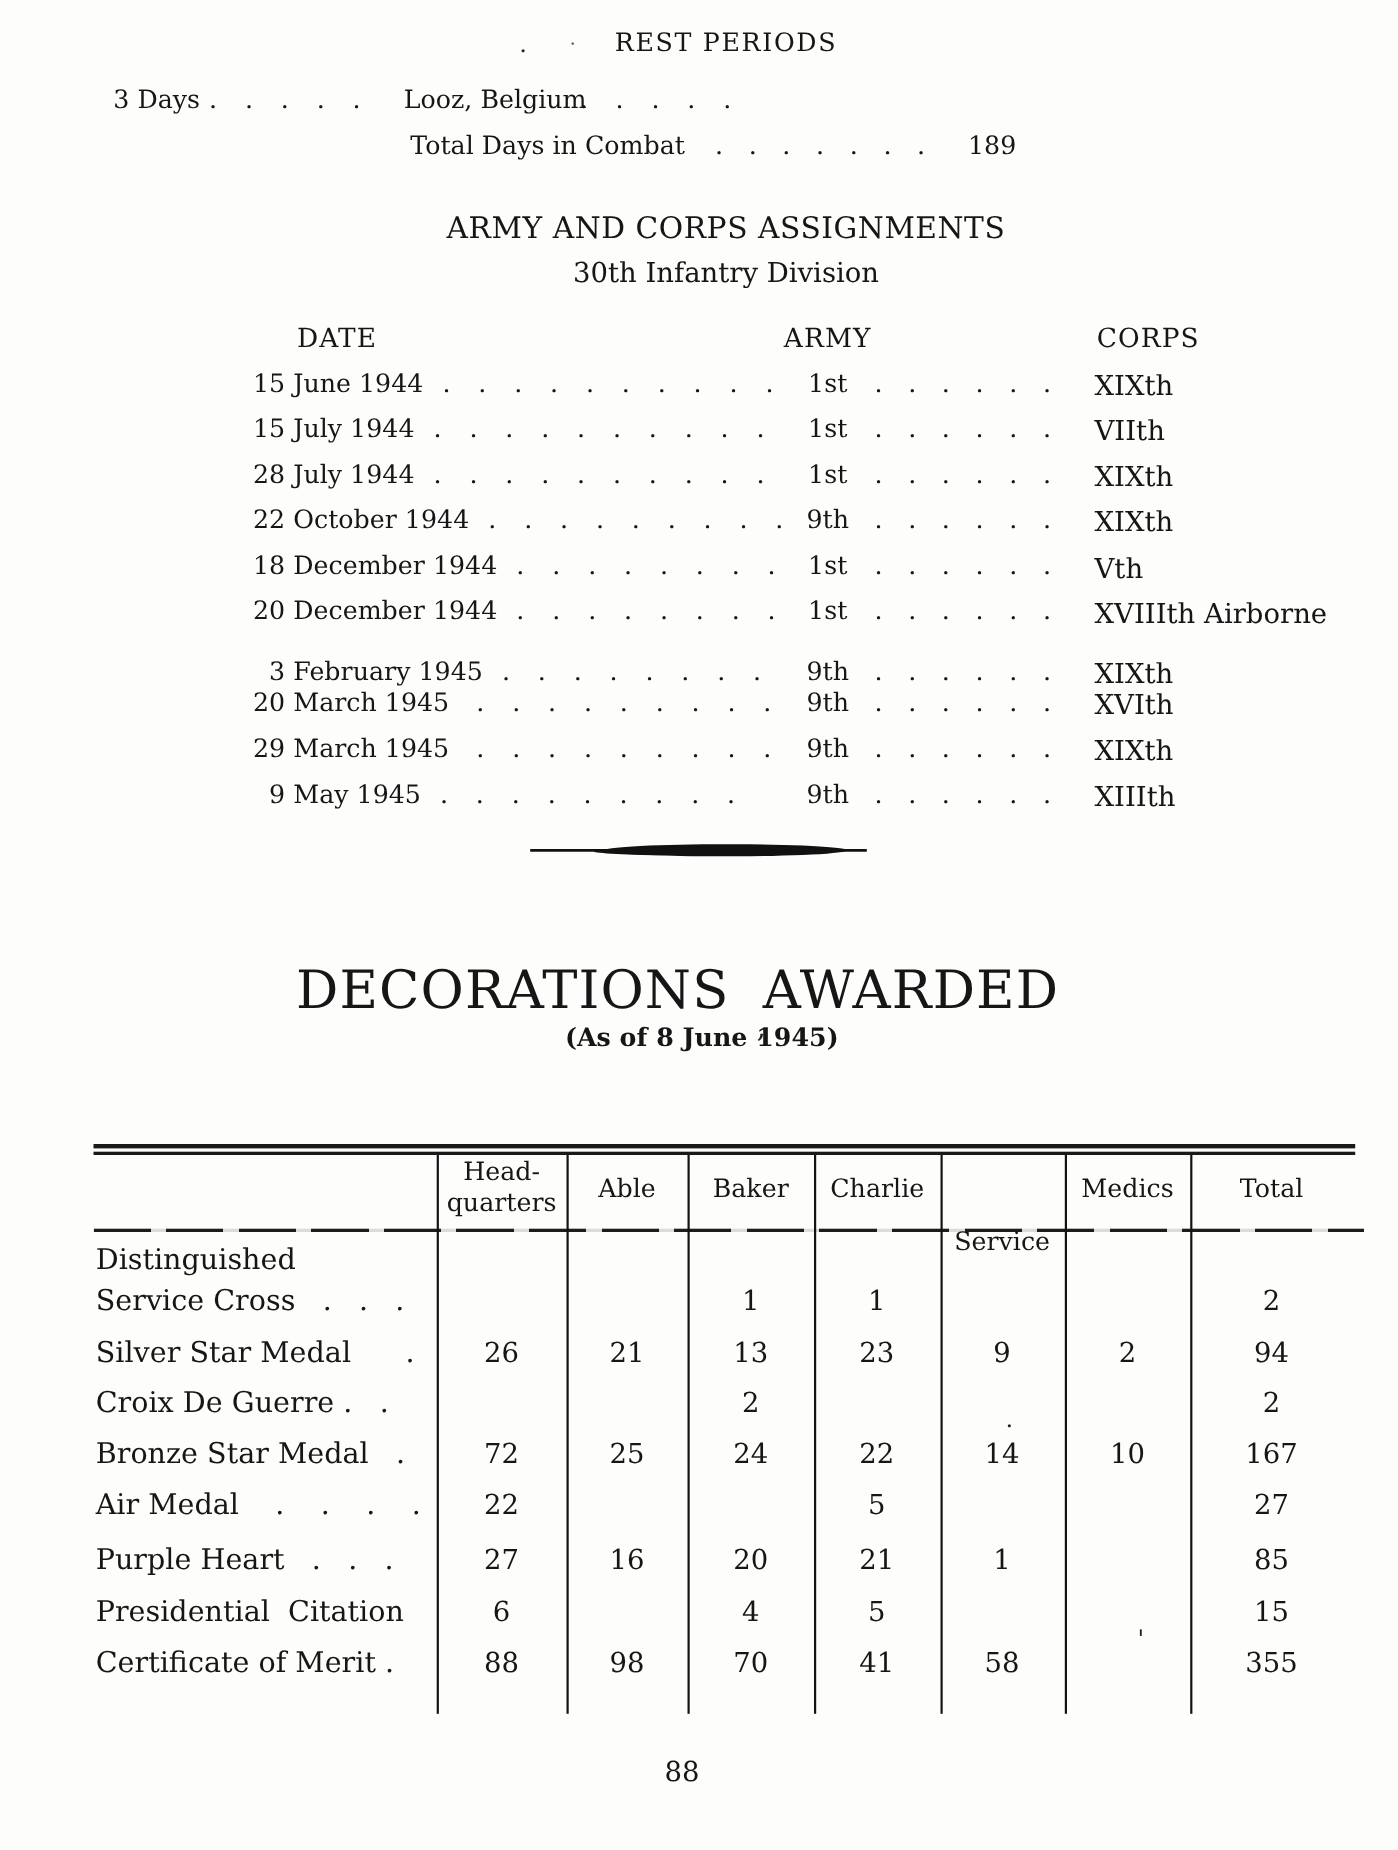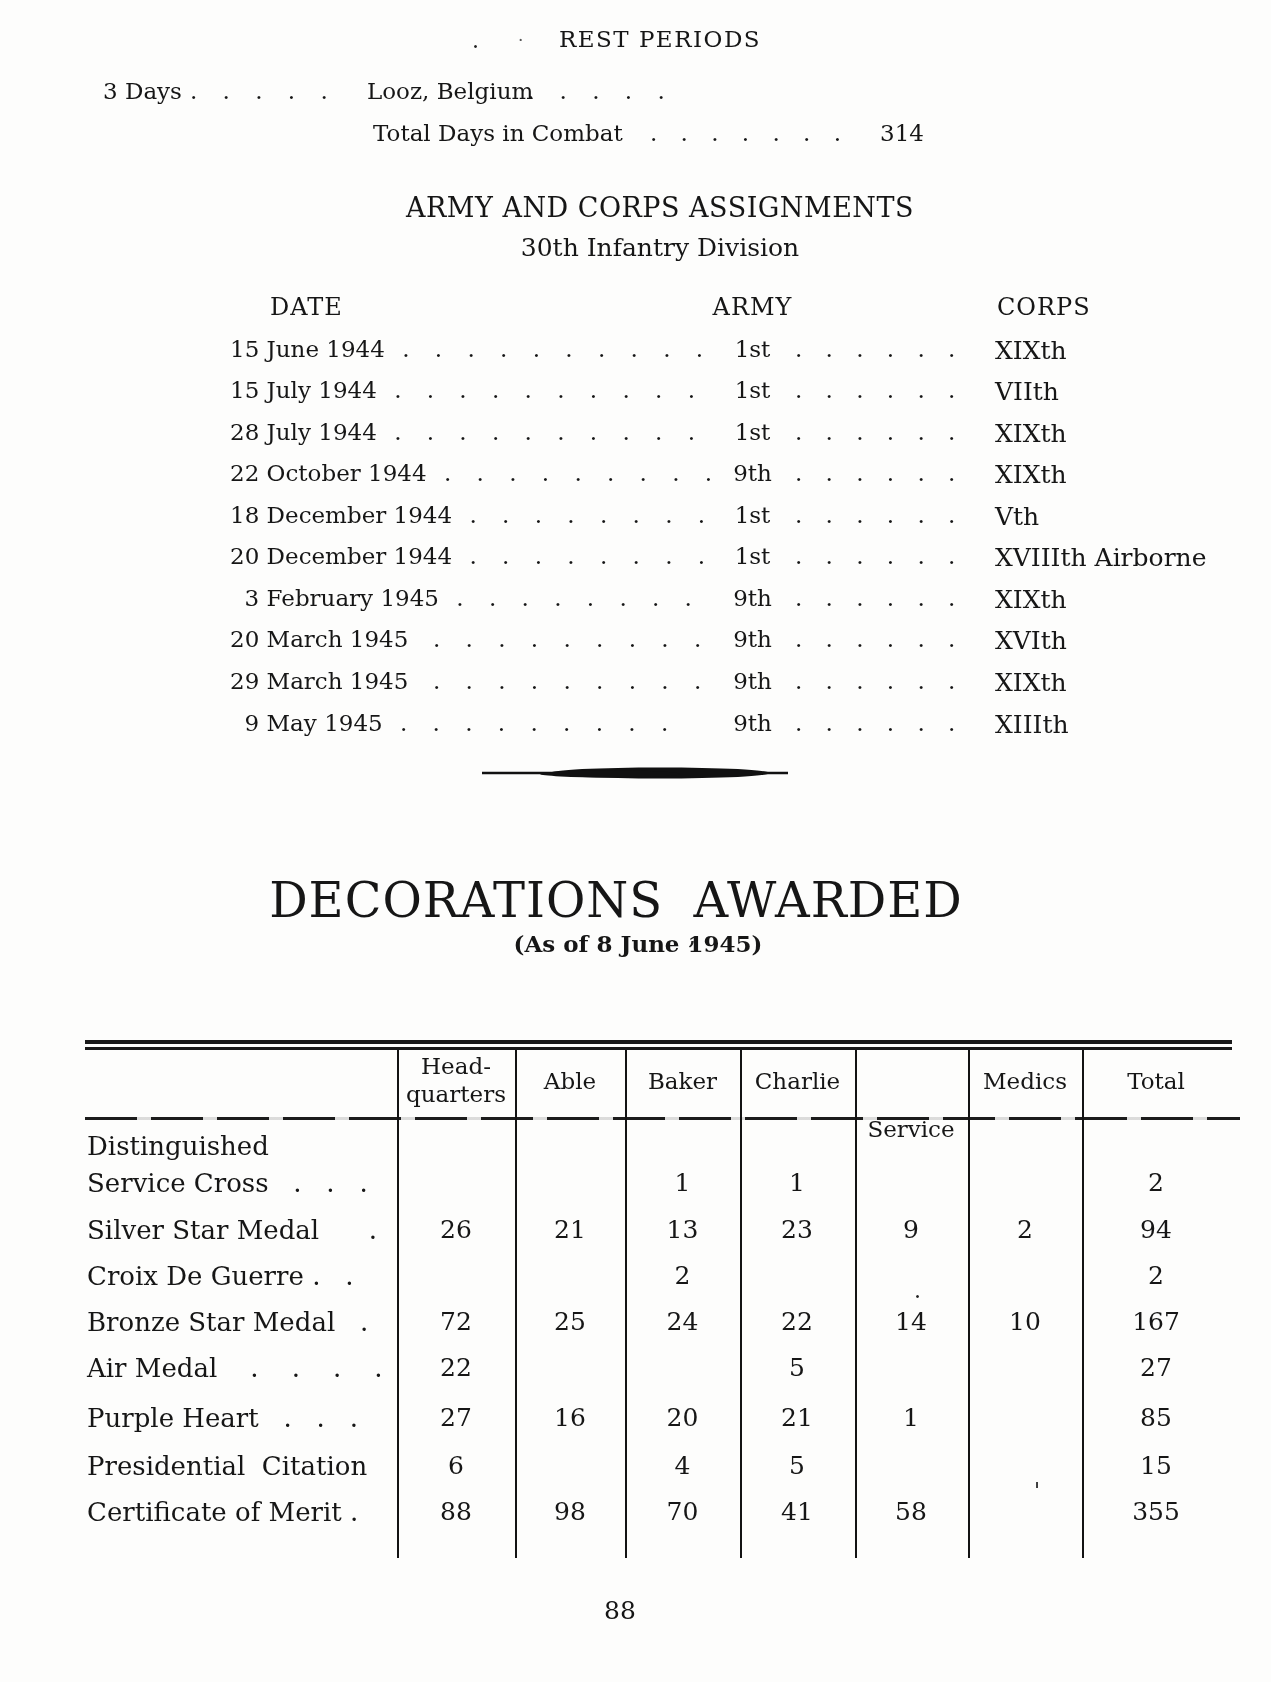--- a/index.html
+++ b/index.html
@@ -89,21 +89,21 @@
   <div class="abs line1" style="left:0;width:1271px;">
     <span class="abs l1-dur pre">3 Days</span>
     <span class="abs l1-lead1 pre">. . . . .</span>
     <span class="abs l1-loc pre">Looz, Belgium</span>
     <span class="abs l1-lead2 pre">. . . . .</span>
   </div>
 
   <div class="abs line2" style="left:0;width:1271px;">
     <span class="abs l2-label pre">Total Days in Combat</span>
     <span class="abs l2-lead pre">. . . . . . .</span>
-    <span class="abs l2-val">314</span>
+    <span class="abs l2-val">189</span>
   </div>
 
   <div class="abs asg-title">ARMY AND CORPS ASSIGNMENTS</div>
   <div class="abs asg-sub">30th Infantry Division</div>
 
   <span class="abs asg-h asg-h-date">DATE</span>
   <span class="abs asg-h asg-h-army">ARMY</span>
   <span class="abs asg-h asg-h-corps">CORPS</span>
 
   <div class="abs asg-row" style="top:336px;">
@@ -135,21 +135,21 @@
     <span class="abs asg-army">1st</span>
     <span class="abs asg-lead2 pre">. . . . . .</span>
     <span class="abs asg-corps pre">Vth</span>
   </div>
   <div class="abs asg-row" style="top:543px;">
     <span class="abs asg-datebox pre"><span>20 December 1944 </span><span class="asg-leader">. . . . . . . .</span></span>
     <span class="abs asg-army">1st</span>
     <span class="abs asg-lead2 pre">. . . . . .</span>
     <span class="abs asg-corps pre">XVIIIth Airborne</span>
   </div>
-  <div class="abs asg-row" style="top:585px;">
+  <div class="abs asg-row" style="top:598px;">
     <span class="abs asg-datebox pre"><span>  3 February 1945 </span><span class="asg-leader">. . . . . . . .</span></span>
     <span class="abs asg-army">9th</span>
     <span class="abs asg-lead2 pre">. . . . . .</span>
     <span class="abs asg-corps pre">XIXth</span>
   </div>
   <div class="abs asg-row" style="top:626px;">
     <span class="abs asg-datebox pre"><span>20 March 1945  </span><span class="asg-leader">. . . . . . . . .</span></span>
     <span class="abs asg-army">9th</span>
     <span class="abs asg-lead2 pre">. . . . . .</span>
     <span class="abs asg-corps pre">XVIth</span>

